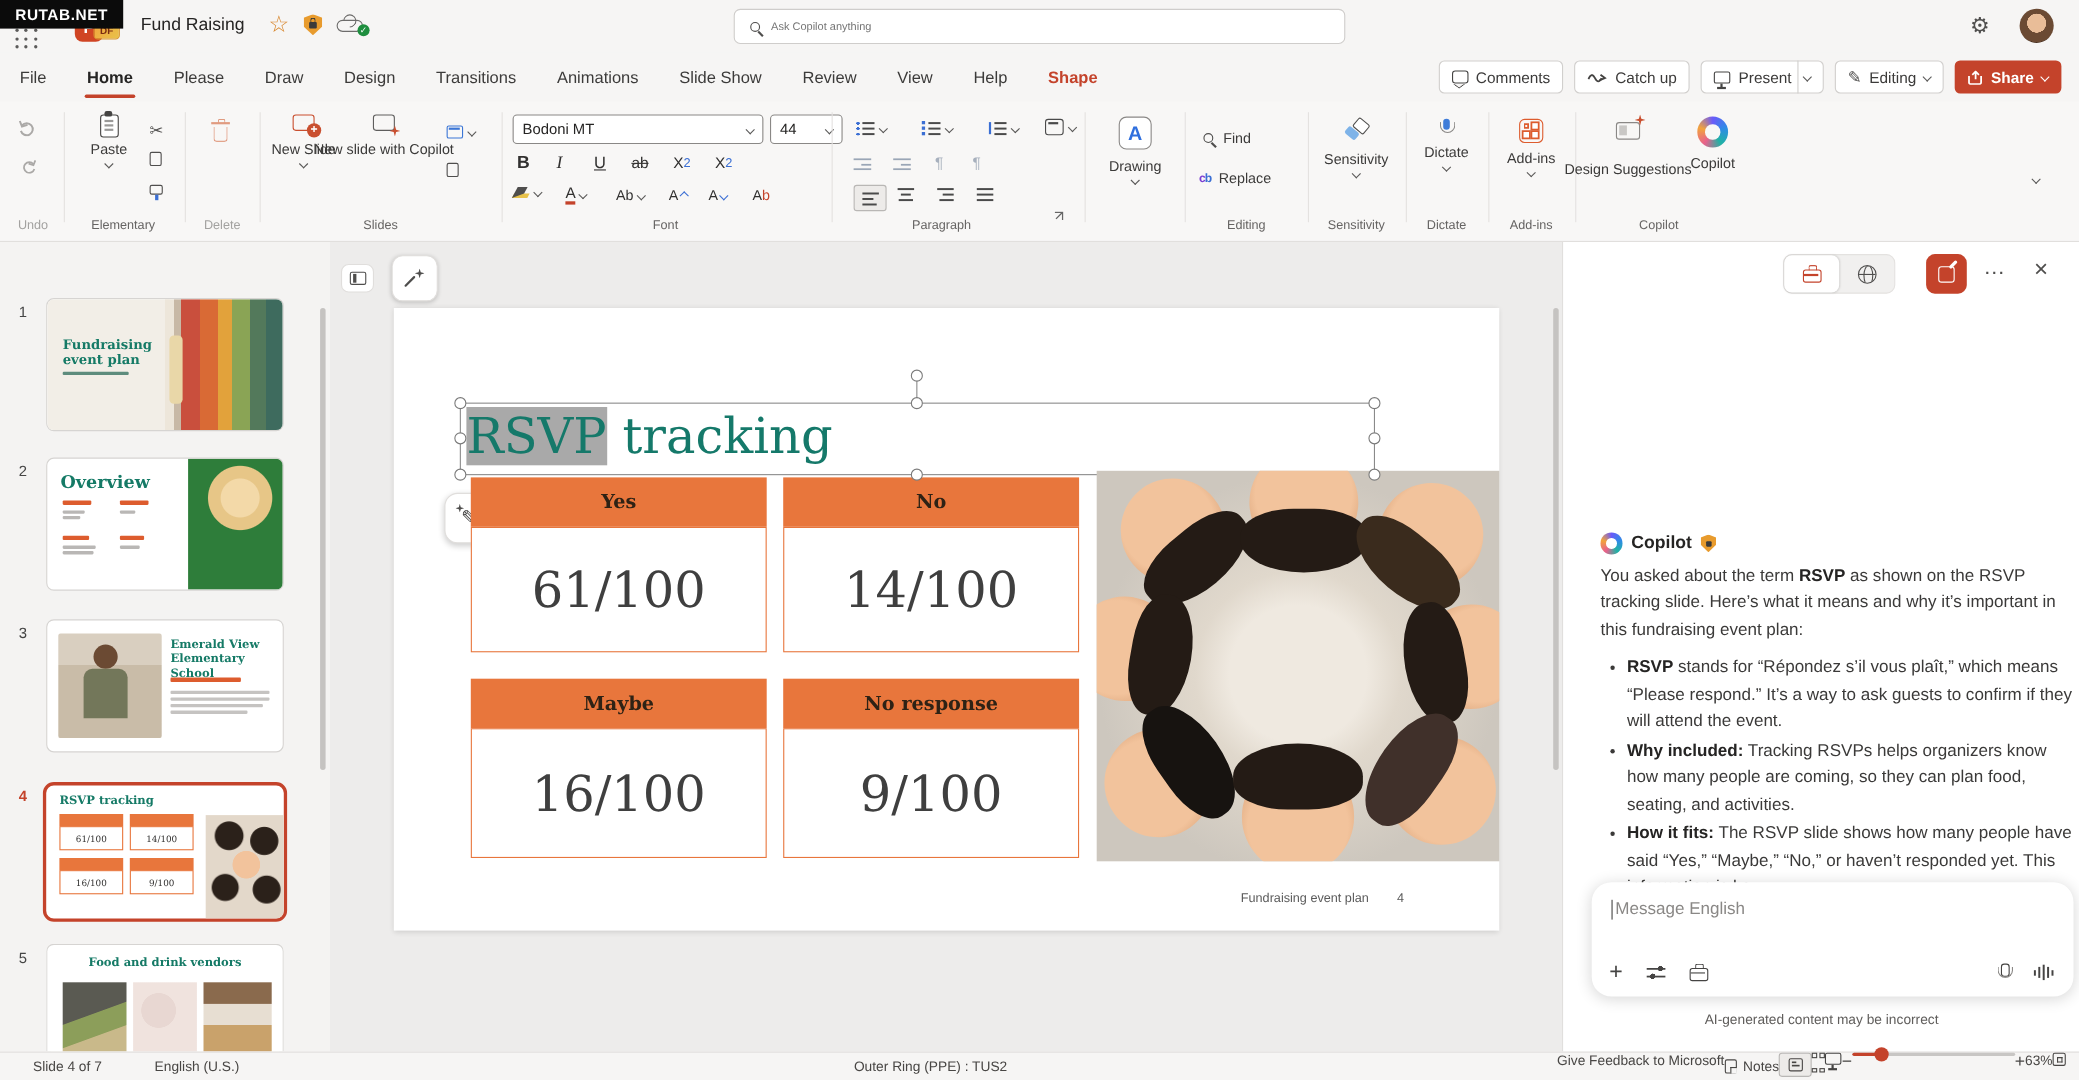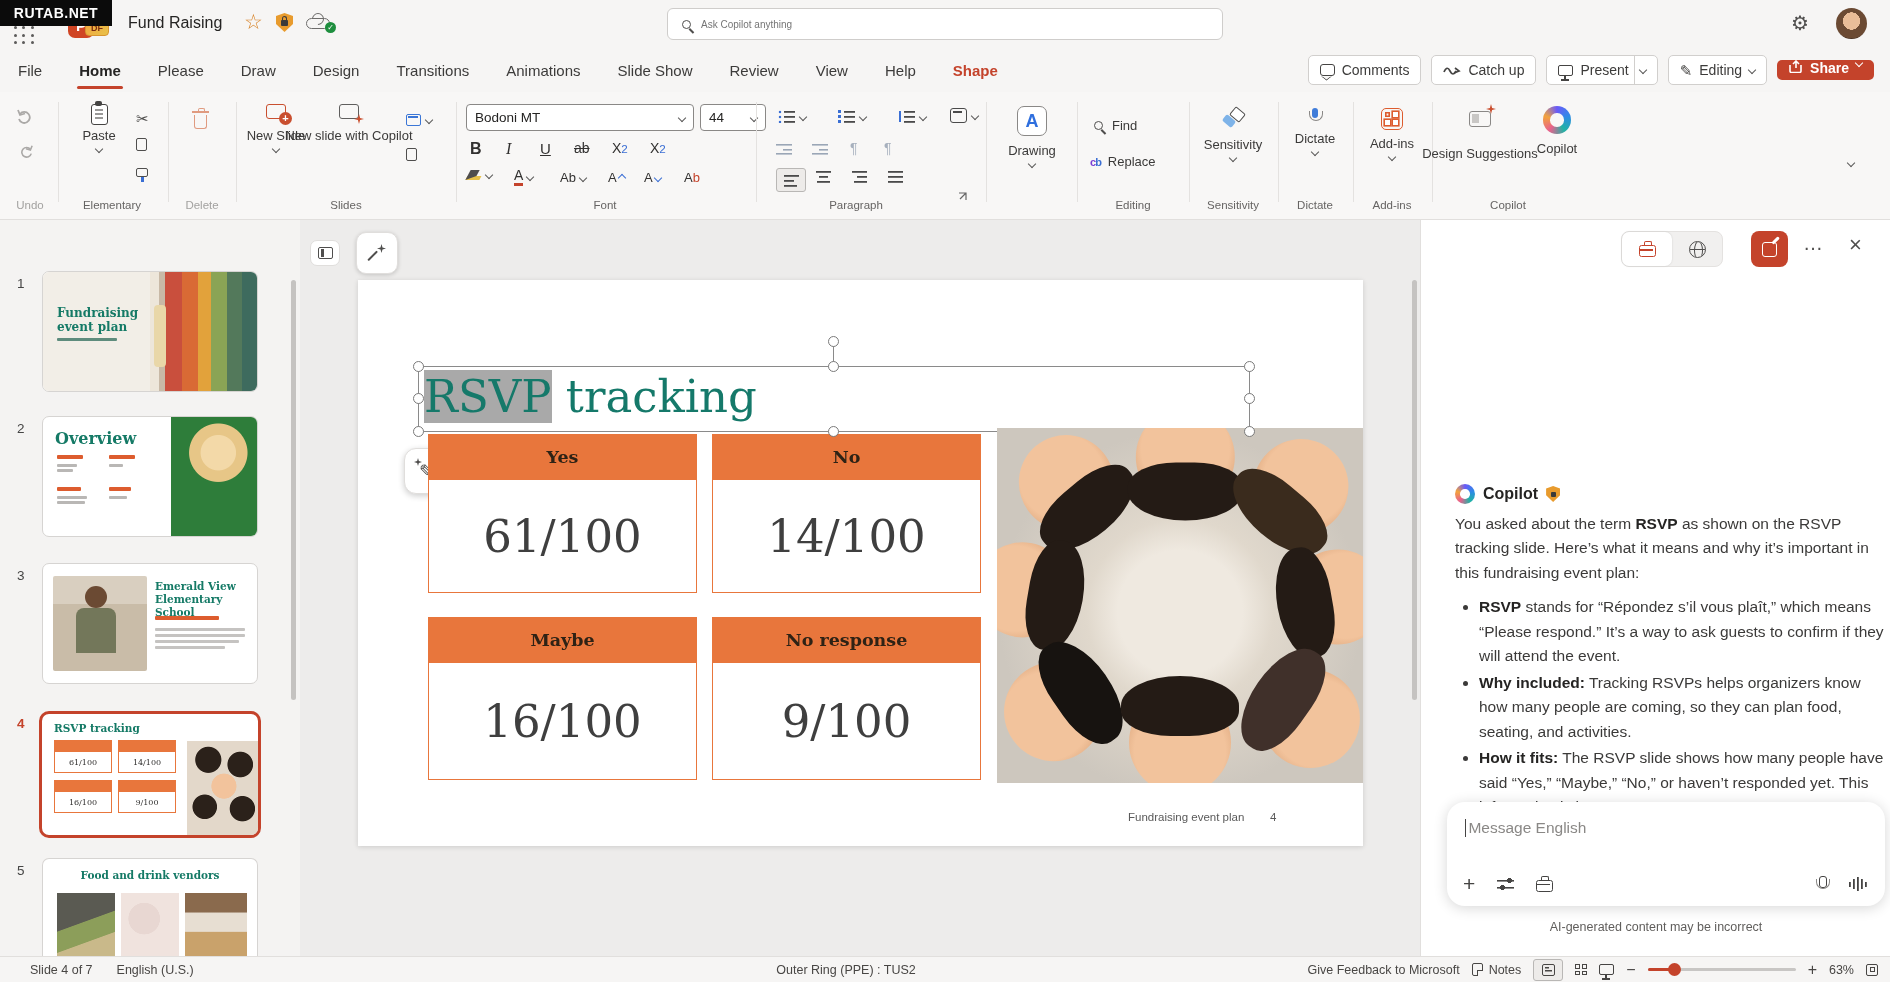--- a/index.html
+++ b/index.html
@@ -35,21 +35,21 @@
   
   .menubar{position:absolute;left:0;top:48px;width:1890px;height:44px;background:#F6F5F4}
   .mtabs{position:absolute;left:16px;top:0;height:44px;display:flex;align-items:center;gap:33px}
   .mtab{font-size:15px;color:#3c3b3a;white-space:nowrap;padding:4px 2px;position:relative}
   .mtab.active{font-weight:bold;color:#252423}
   .mtab.active::after{content:"";position:absolute;left:0;right:0;bottom:-6px;height:3px;border-radius:2px;background:#C4432B}
   .mtab.ctx{color:#C4432B;font-weight:bold}
   .mright{position:absolute;right:16px;top:7px;display:flex;align-items:center;gap:10px}
   .pill{height:30px;border:1px solid #D1CFCD;background:#fff;border-radius:5px;display:flex;align-items:center;gap:7px;padding:0 11px;font-size:14px;color:#3c3b3a}
   .pill .seg{width:1px;height:30px;background:#D1CFCD;margin:0 -2px}
-  .sharebtn{height:20px;background:#C4432B;color:#fff;border-radius:5px;display:flex;gap:7px;padding:0 12px;font-size:14px;font-weight:bold}
+  .sharebtn{height:30px;background:#C4432B;color:#fff;border-radius:5px;display:flex;align-items:center;gap:7px;padding:0 12px;font-size:14px;font-weight:bold}
   .chev{width:6px;height:6px;border-right:1.5px solid #5a5958;border-bottom:1.5px solid #5a5958;transform:rotate(45deg);display:inline-block;flex:none}
   .chev.w{border-color:#fff}
   .chev.up{transform:rotate(-135deg)}
   .i-bubble{width:15px;height:12px;border:1.5px solid #454443;border-radius:3px;position:relative}
   .i-bubble::after{content:"";position:absolute;left:2px;bottom:-5px;width:6px;height:6px;background:#F6F5F4;border-left:1.5px solid #454443;border-bottom:1.5px solid #454443;transform:rotate(-45deg) skew(8deg,8deg);clip-path:polygon(0 0,0 100%,100% 100%)}
   .i-present{width:15px;height:11px;border:1.6px solid #454443;border-radius:2px;position:relative}
   .i-present::before{content:"";position:absolute;left:5px;bottom:-5px;width:2px;height:4px;background:#454443}
   .i-present::after{content:"";position:absolute;left:2px;bottom:-6px;width:8px;height:1.6px;background:#454443}
   .i-pencil{font-size:15px;color:#454443;line-height:1}
 
@@ -194,23 +194,23 @@
   .i-wave{width:20px;height:14px;background:
     linear-gradient(#454443,#454443) 0 5px/1.8px 5px no-repeat,
     linear-gradient(#454443,#454443) 4px 2px/1.8px 10px no-repeat,
     linear-gradient(#454443,#454443) 8px 0/1.8px 14px no-repeat,
     linear-gradient(#454443,#454443) 12px 2px/1.8px 10px no-repeat,
     linear-gradient(#454443,#454443) 16px 5px/1.8px 5px no-repeat}
   .disclaim{position:absolute;left:0;width:470px;top:700px;text-align:center;font-size:12.5px;color:#605E5C}
 
   
   .statusbar{position:absolute;left:0;top:956px;width:1890px;height:26px;background:#F6F5F4;border-top:1px solid #E1DFDD;font-size:12.5px;color:#484644}
-  .statusbar .lft{position:absolute;left:30px;top:0;height:25px;display:flex;align-items:center;gap:24px}
+  .statusbar .lft{position:absolute;left:30px;top:0;height:25px;display:flex;align-items:center;gap:48px}
   .statusbar .ctr{position:absolute;left:846px;top:0;height:25px;display:flex;align-items:center;transform:translateX(-50%)}
-  .statusbar .rgt{position:absolute;right:12px;top:0;height:25px;display:flex;align-items:center;gap:12px}
+  .statusbar .rgt{position:absolute;right:12px;top:0;height:25px;display:flex;gap:0}
   .i-note{width:11px;height:13px;border:1.4px solid #484644;border-radius:2px;position:relative}
   .i-note::after{content:"";position:absolute;right:-1px;bottom:-1px;width:5px;height:5px;background:#F6F5F4;border-left:1.4px solid #484644;border-top:1.4px solid #484644}
   .i-normalv{width:13px;height:12px;border:1.5px solid #484644;border-radius:2px;background:linear-gradient(#484644,#484644) 2px 2px/4px 1.5px no-repeat,linear-gradient(#484644,#484644) 2px 5px/7px 1.5px no-repeat}
   .sq{width:5px;height:4.5px;border:1.2px solid #484644}
   .zoomtrack{width:148px;height:2.6px;background:#C8C6C4;border-radius:2px;position:relative}
   .zoomtrack .fill{position:absolute;left:0;top:0;height:2.6px;width:26px;background:#C4432B;border-radius:2px}
   .zoomtrack .knob{position:absolute;left:20px;top:-5px;width:13px;height:13px;border-radius:50%;background:#C4432B}
   .i-fit{width:12px;height:12px;border:1.5px solid #484644;border-radius:2px;position:relative}
   .i-fit::after{content:"";position:absolute;inset:2.5px;border:1.2px dashed #484644}
 </style>

